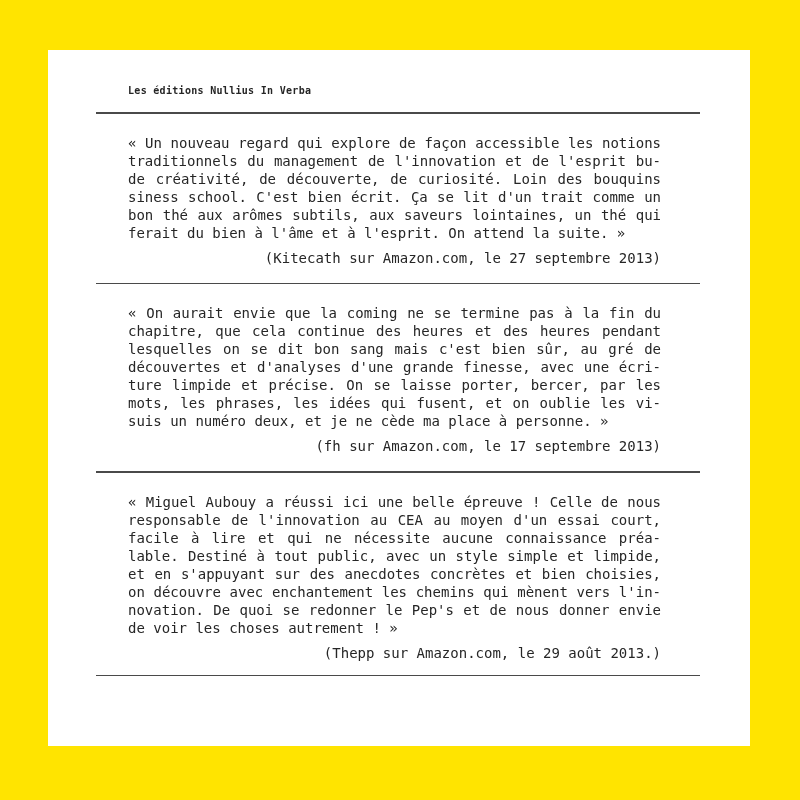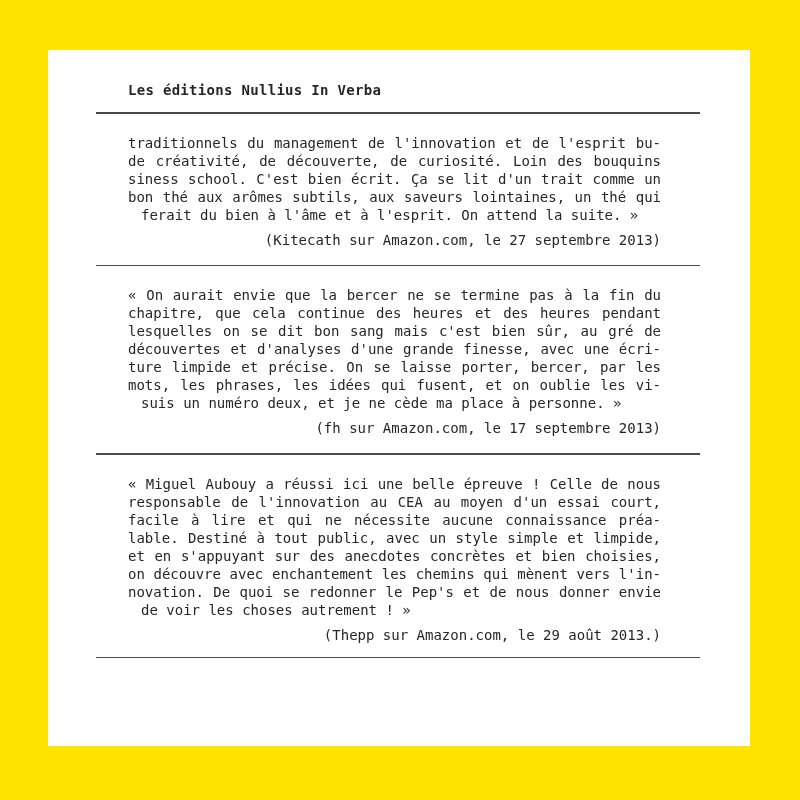--- a/index.html
+++ b/index.html
@@ -19,21 +19,21 @@
   .page{
     position:absolute;
     left:48px; top:50px;
     width:702px; height:696px;
     background:var(--page);
     box-sizing:border-box;
     color:var(--ink);
   }
   .publisher{
     margin:34px 89px 0 80px;
-    font-size:14px;
+    font-size:10px;
     line-height:13px;
     font-weight:bold;
     letter-spacing:0.3px;
     white-space:nowrap;
   }
   .rule{
     height:1.5px;
     background:var(--rule);
     margin:15px 50px 0 48px;
     border:none;
@@ -46,53 +46,53 @@
     line-height:18px;
   }
   .quote .line{
     text-align:justify;
     text-align-last:justify;
     white-space:normal;
   }
   .quote .line.is-last{
     text-align:center;
     text-align-last:left;
-    margin-left:13px;
   }
   .attribution{
     margin:7px 89px 0 80px;
     font-size:14px;
     line-height:18px;
     text-align:right;
     white-space:nowrap;
   }
 </style>
 </head>
 <body>
 
 <div class="page">
   <div class="publisher">Les éditions Nullius In Verba</div>
   <div class="rule"></div>
 
   <div>
   <section class="quote-block">
     <div class="quote">
+          <div class="line">« Un nouveau regard qui explore de façon accessible les notions</div>
           <div class="line">traditionnels du management de l'innovation et de l'esprit bu-</div>
           <div class="line">de créativité, de découverte, de curiosité. Loin des bouquins</div>
           <div class="line">siness school. C'est bien écrit. Ça se lit d'un trait comme un</div>
           <div class="line">bon thé aux arômes subtils, aux saveurs lointaines, un thé qui</div>
           <div class="line is-last">ferait du bien à l'âme et à l'esprit. On attend la suite. »</div>
         </div>
     <div class="attribution">(Kitecath sur Amazon.com, le 27 septembre 2013)</div>
     <div class="rule"></div>
   </section>
 
   <section class="quote-block">
     <div class="quote">
-          <div class="line">« On aurait envie que la bercer ne se termine pas à la fin du</div>
+          <div class="line">« On aurait envie que la coming ne se termine pas à la fin du</div>
           <div class="line">chapitre, que cela continue des heures et des heures pendant</div>
           <div class="line">lesquelles on se dit bon sang mais c'est bien sûr, au gré de</div>
           <div class="line">découvertes et d'analyses d'une grande finesse, avec une écri-</div>
           <div class="line">ture limpide et précise. On se laisse porter, bercer, par les</div>
           <div class="line">mots, les phrases, les idées qui fusent, et on oublie les vi-</div>
           <div class="line is-last">suis un numéro deux, et je ne cède ma place à personne. »</div>
         </div>
     <div class="attribution">(fh sur Amazon.com, le 17 septembre 2013)</div>
     <div class="rule"></div>
   </section>

